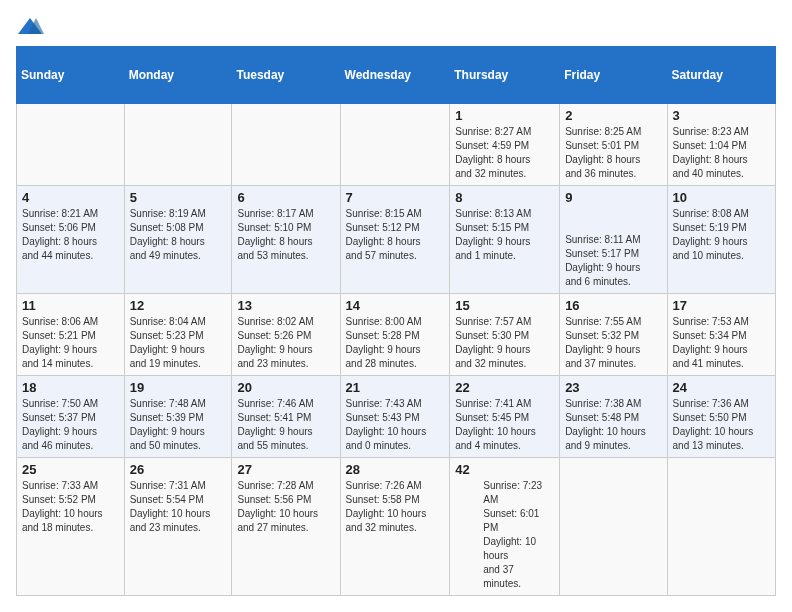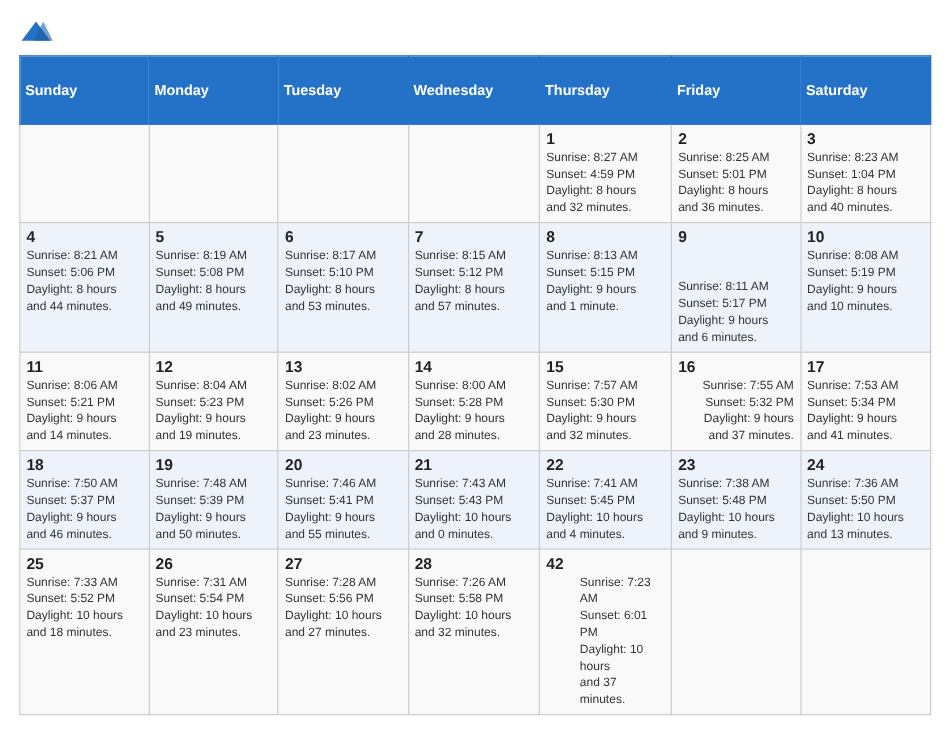--- a/index.html
+++ b/index.html
@@ -217,21 +217,21 @@
         </td>
         <td>
           <div class="day-number">15</div>
           <div class="day-info" style="white-space: pre-line;">Sunrise: 7:57 AM
 Sunset: 5:30 PM
 Daylight: 9 hours
 and 32 minutes.</div>
         </td>
         <td>
           <div class="day-number">16</div>
-          <div class="day-info" style="white-space: pre-line; text-align: right;">Sunrise: 7:55 AM
+          <div class="day-info" style="white-space: pre-line;">Sunrise: 7:55 AM
 Sunset: 5:32 PM
 Daylight: 9 hours
 and 37 minutes.</div>
         </td>
         <td>
           <div class="day-number">17</div>
           <div class="day-info" style="white-space: pre-line;">Sunrise: 7:53 AM
 Sunset: 5:34 PM
 Daylight: 9 hours
 and 41 minutes.</div>

